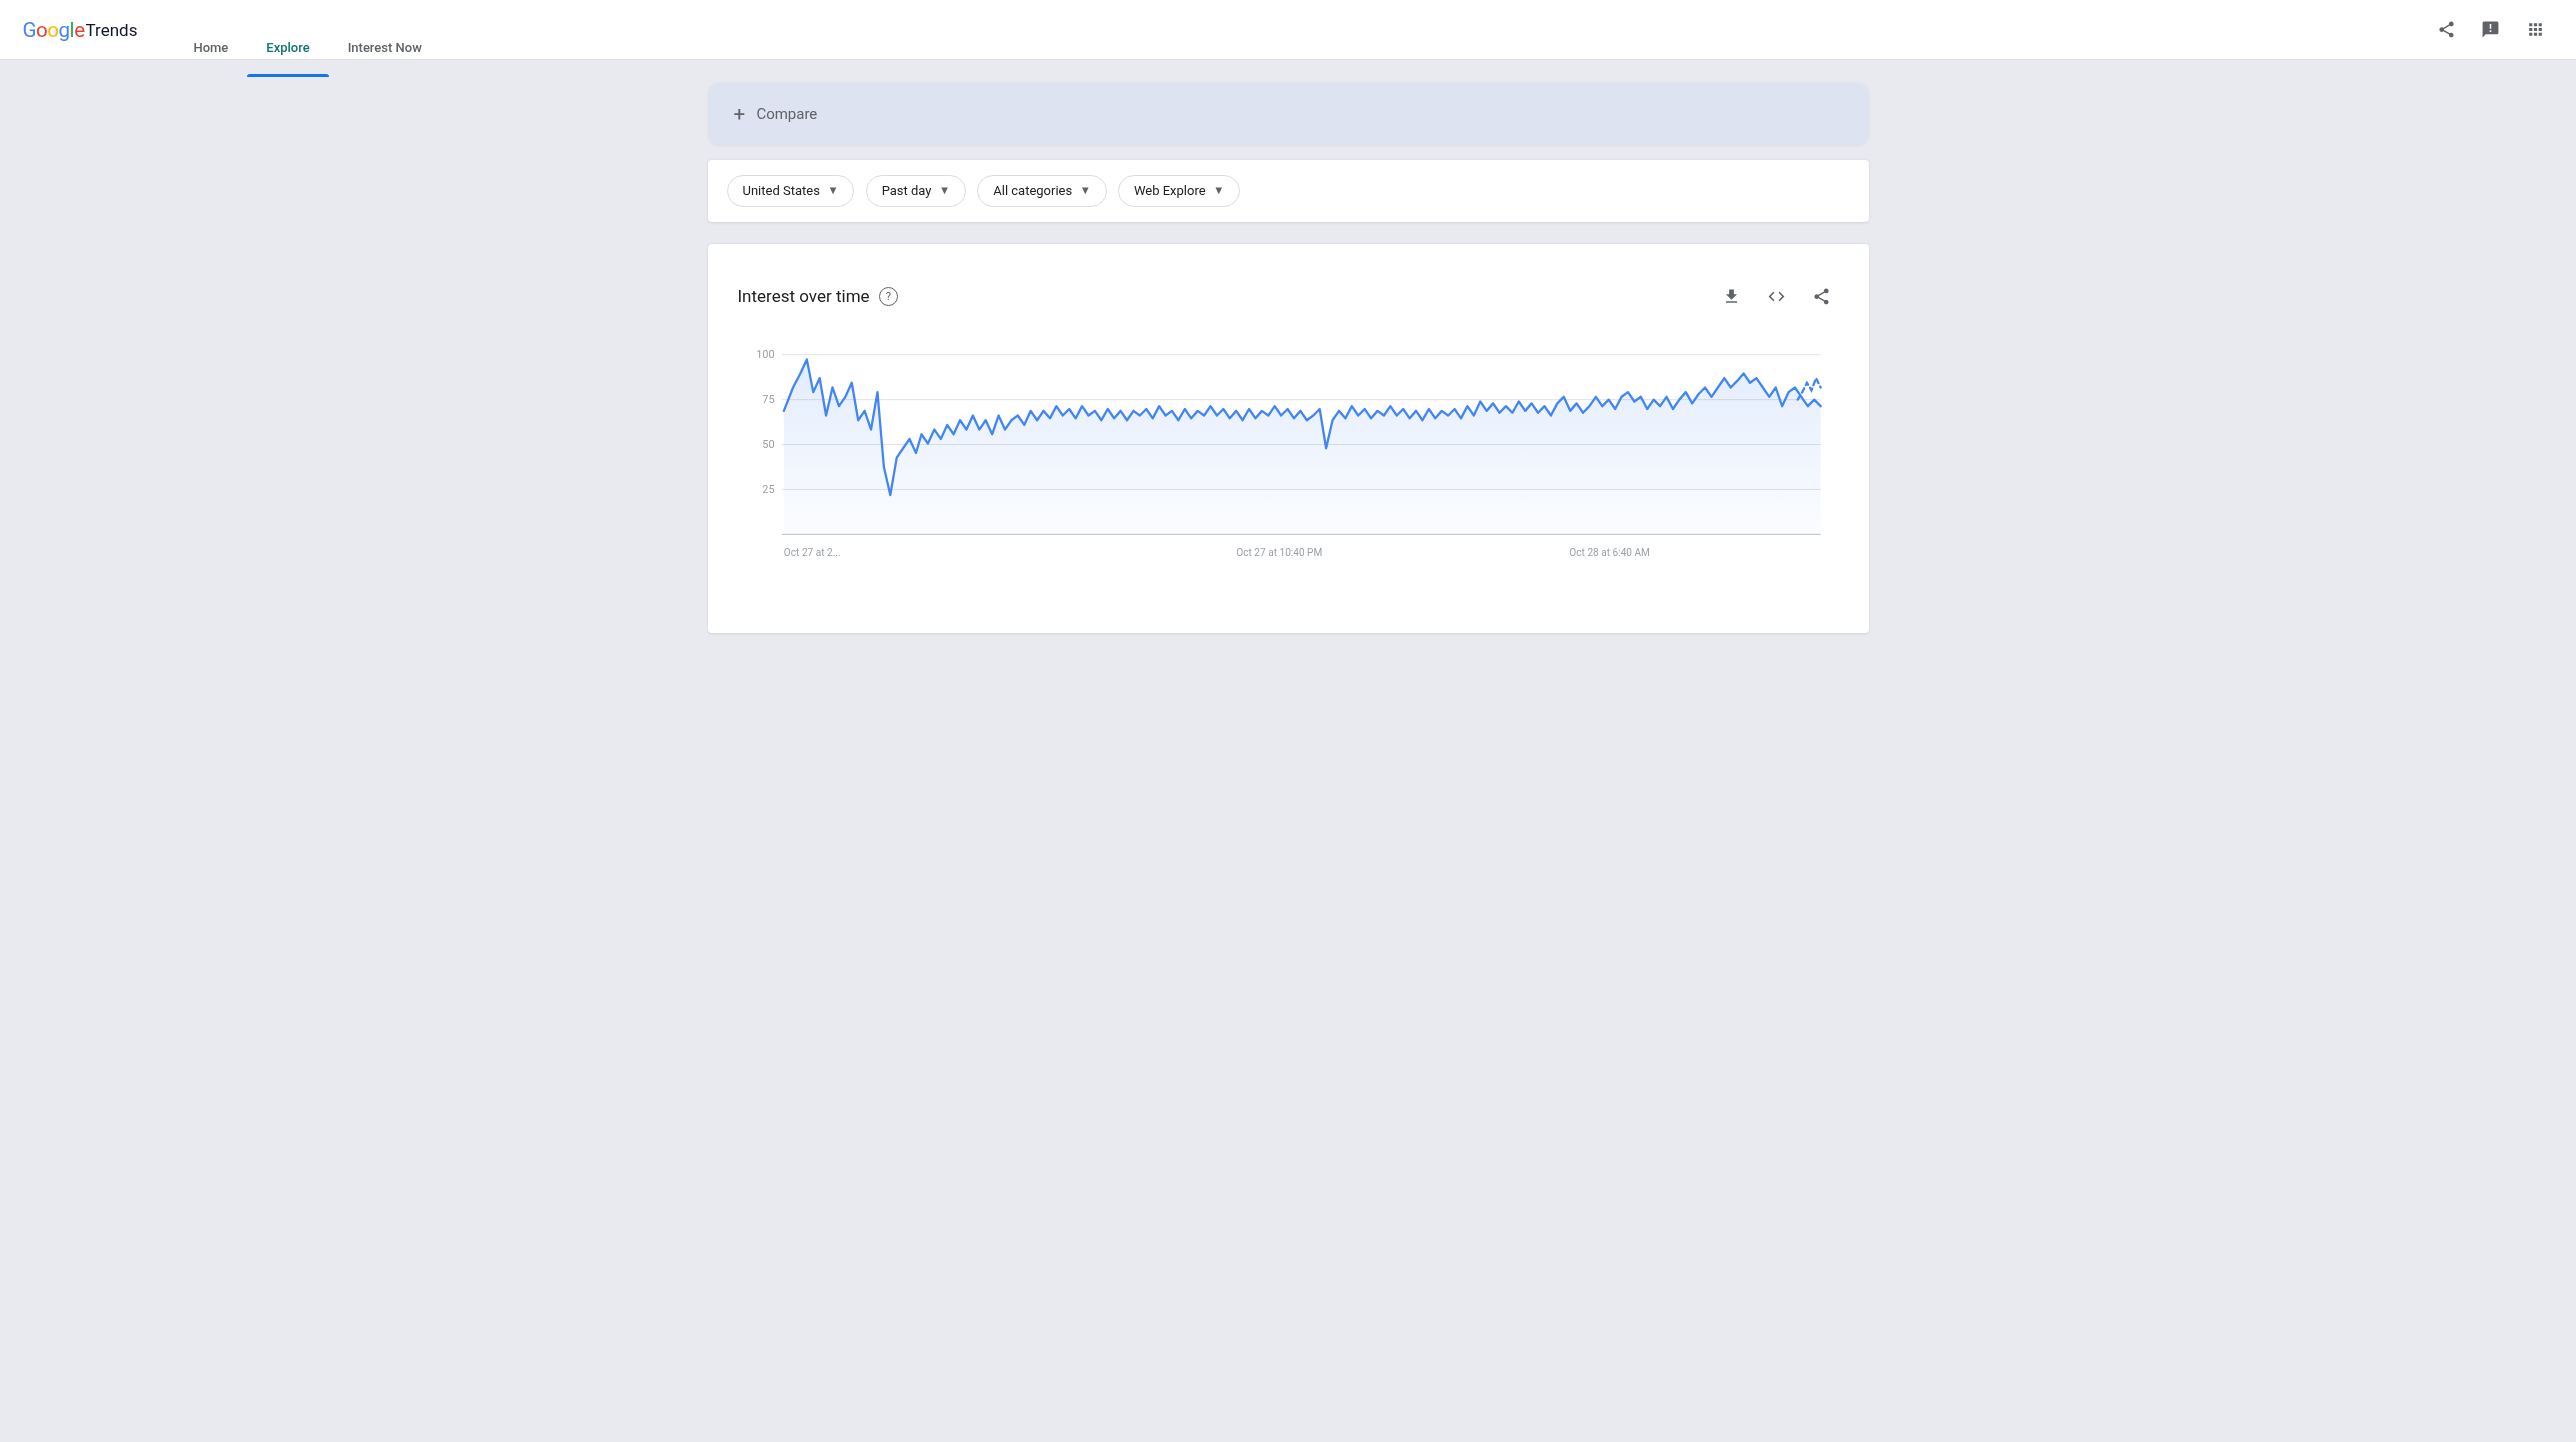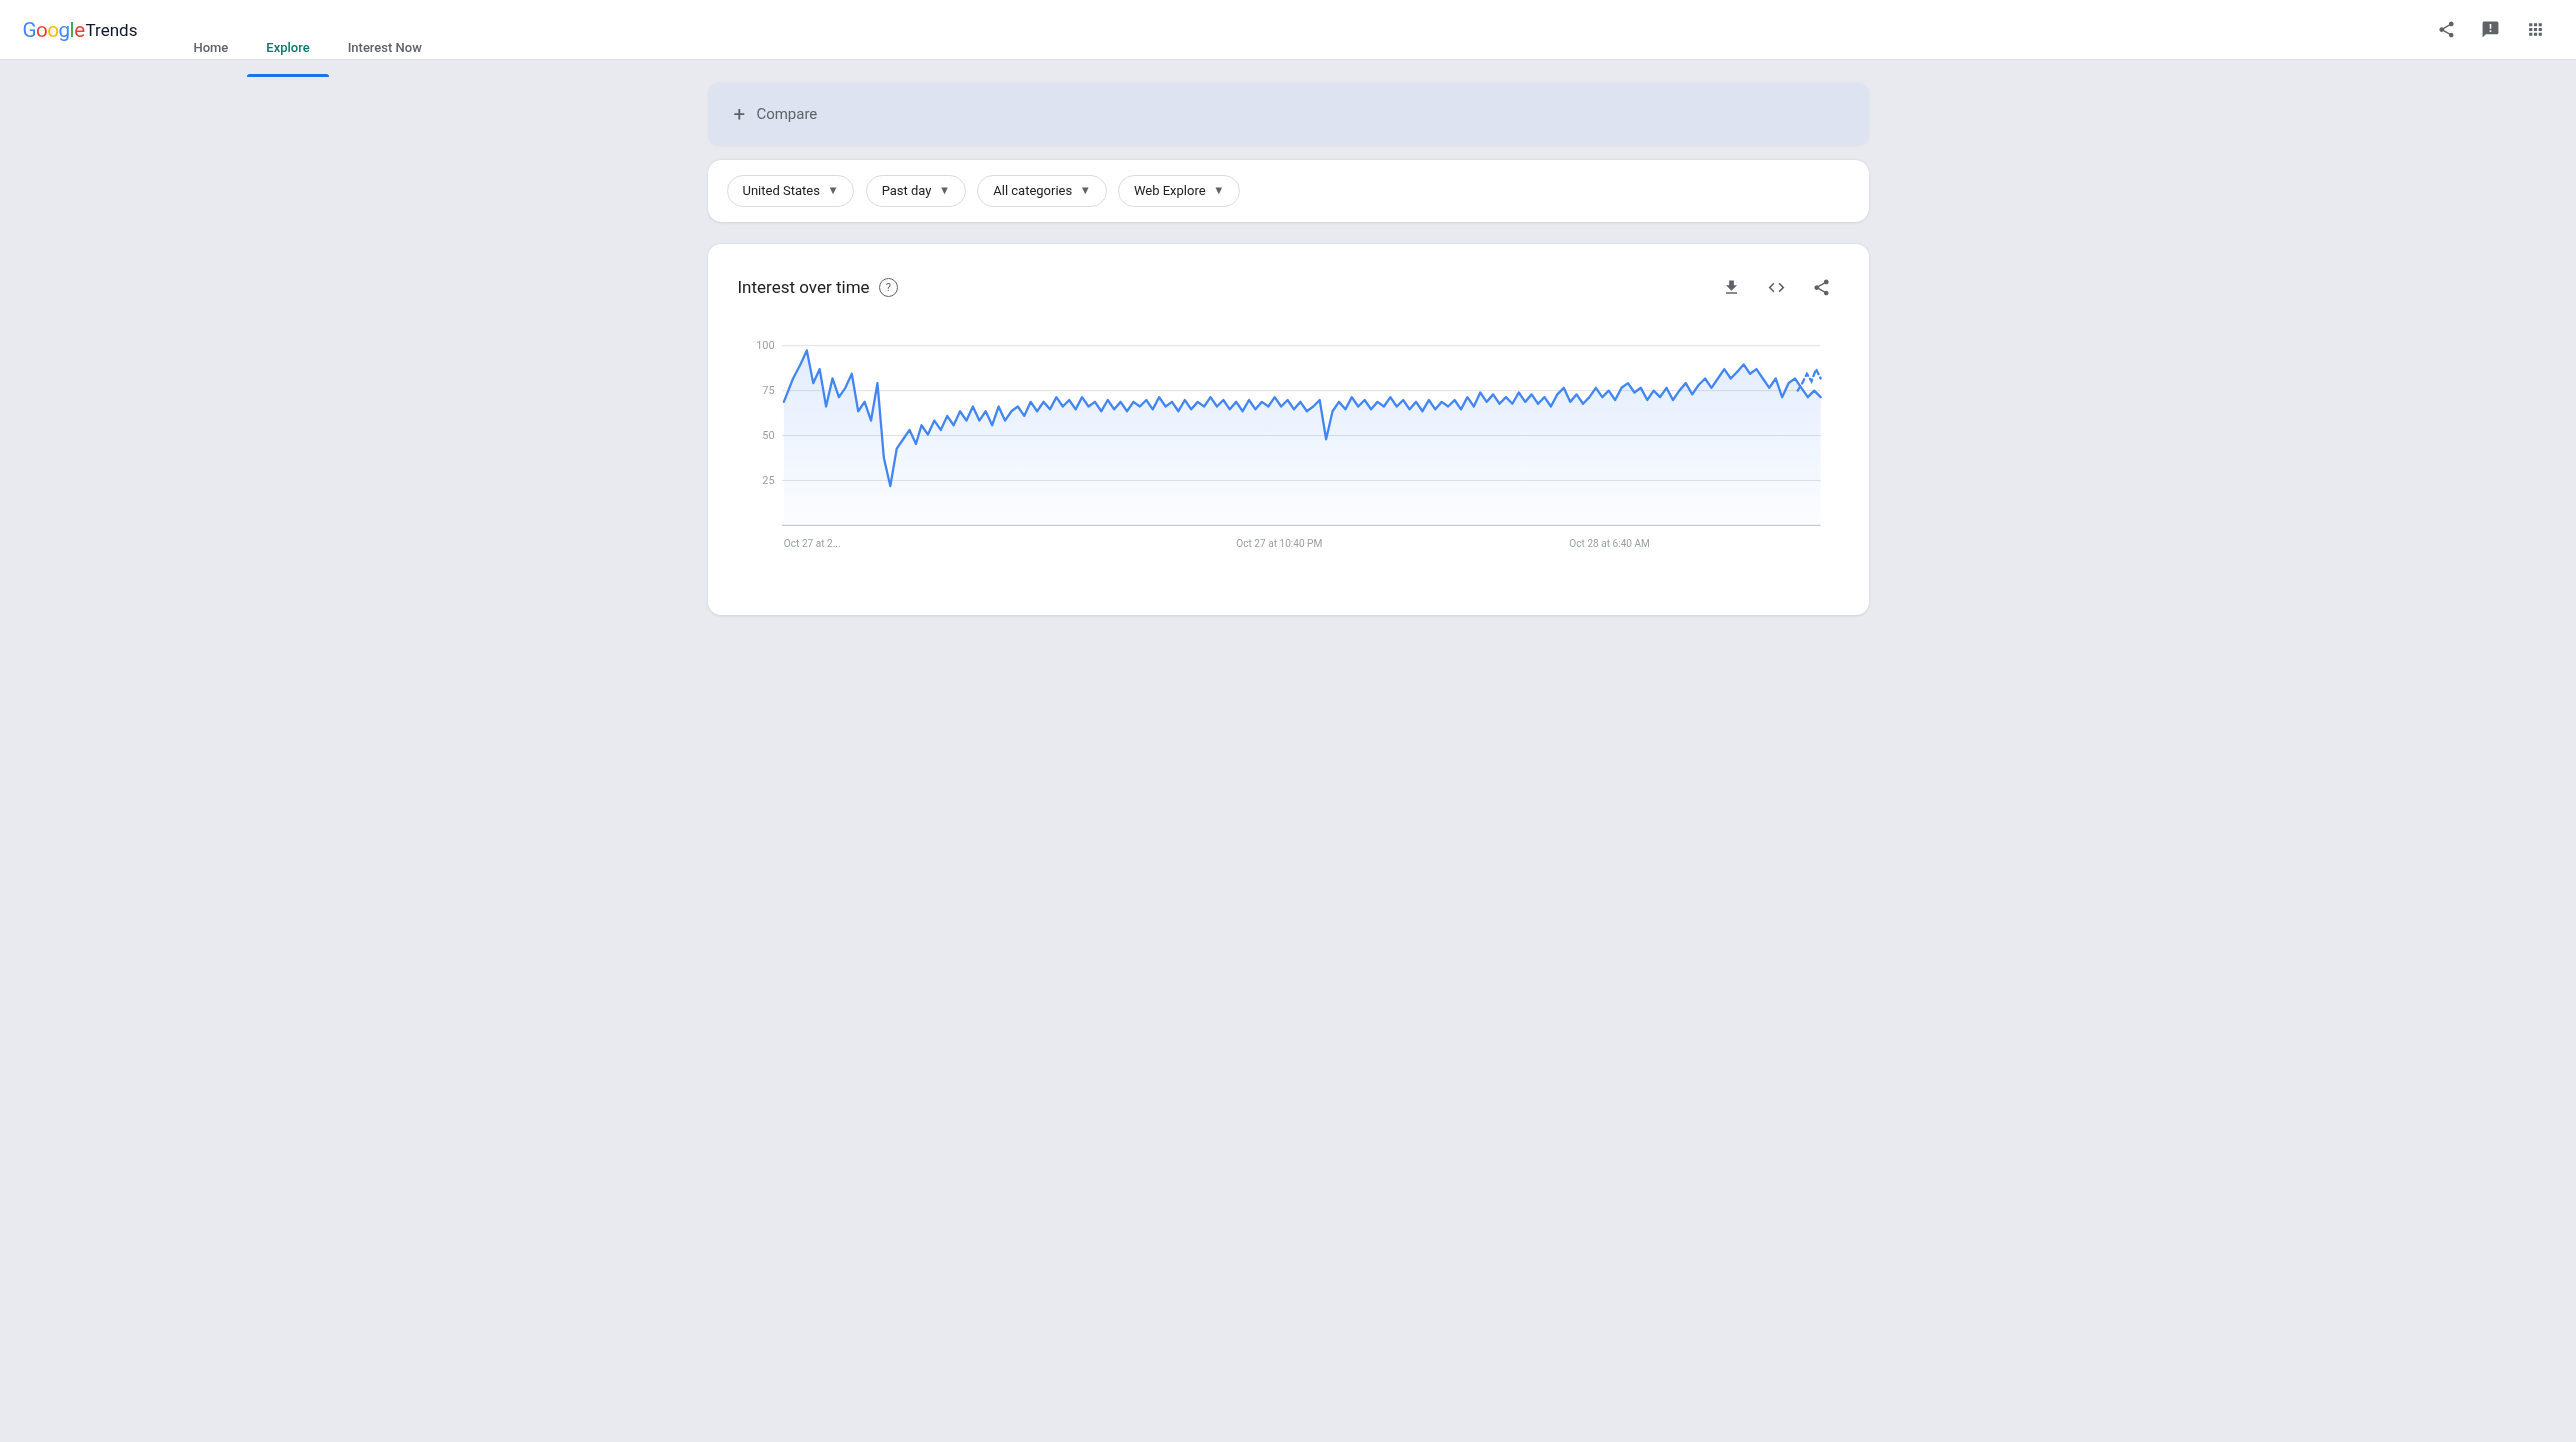--- a/index.html
+++ b/index.html
@@ -166,21 +166,21 @@
     }
     .compare-label {
       font-size: 15px;
       font-weight: 400;
       color: #5f6368;
     }
 
     
     .filters-card {
       background: #fff;
-      border-radius: 14px;
+      border-radius: 4px;
       padding: 15px 19px;
       display: flex;
       gap: 11.2px;
       align-items: center;
       margin-bottom: 22.5px;
       box-shadow: 0 0.9px 2.8px rgba(0,0,0,0.1);
     }
     .filter-btn {
       display: flex;
       align-items: center;
@@ -195,22 +195,22 @@
       font-family: inherit;
     }
     .filter-arrow {
       color: #5f6368;
       font-size: 11.2px;
     }
 
     
     .chart-card {
       background: #fff;
-      border-radius: 13px;
-      padding: 26px 30px;
+      border-radius: 4px;
+      padding: 35px 30px;
       box-shadow: 0 0.9px 2.8px rgba(0,0,0,0.1);
     }
     .chart-header {
       display: flex;
       align-items: center;
       justify-content: space-between;
       margin-bottom: 22.5px;
     }
     .chart-title-area {
       display: flex;

